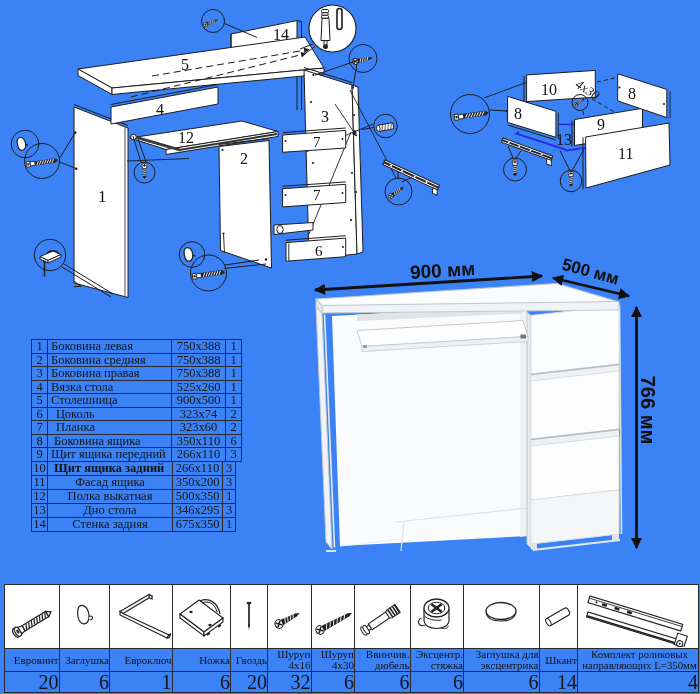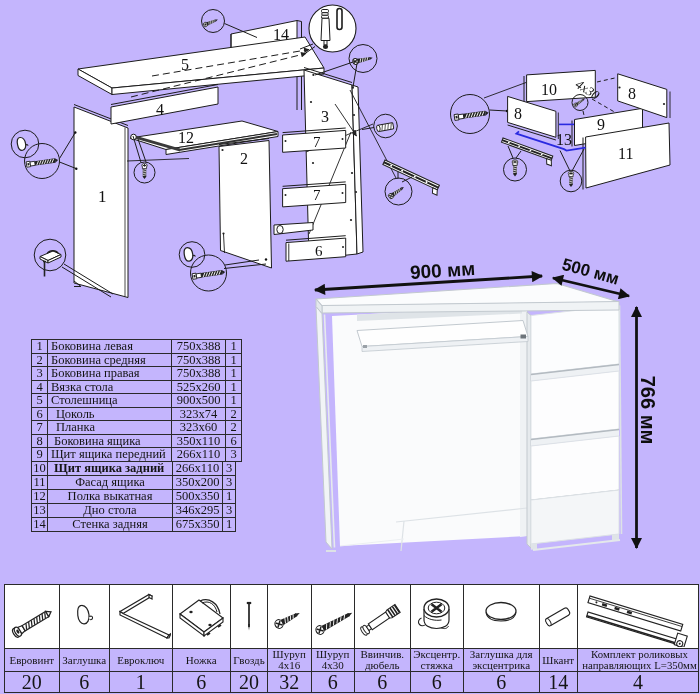--- a/index.html
+++ b/index.html
@@ -1,27 +1,27 @@
 <!DOCTYPE html>
 <html><head>
 <meta charset="utf-8">
 <style>
 html,body{margin:0;padding:0;background:#fff;}
-#page{position:relative;width:700px;height:694px;background:#c4b5fd;overflow:hidden;
+#page{position:relative;width:700px;height:694px;background:#3b82f6;overflow:hidden;
   font-family:"Liberation Serif",serif;color:#111;}
 #diag{position:absolute;left:0;top:0;}
 .pt{position:absolute;border-collapse:collapse;}
 .pt td{box-sizing:border-box;border:1px solid #2a2a2a;padding:0;font-size:12.5px;line-height:1;
   white-space:nowrap;overflow:hidden;color:#151515;}
 .pt td.c{text-align:center;}
 .pt td.n{padding-left:3px;margin-top:15px;}
 #title{position:absolute;left:0;top:559px;width:652px;text-align:center;
   font-size:22px;color:#0d0d0d;}
 #hw{position:absolute;left:4px;top:584px;border-collapse:collapse;table-layout:fixed;}
-#hw td{border:1.2px solid #2a2a2a;padding:0;text-align:center;vertical-align:middle;
+#hw td{border:1.2px solid #2a2a2a;padding:0;text-align:right;vertical-align:middle;
   color:#151515;overflow:hidden;}
 #hw td.lab{font-size:11px;line-height:1.0;height:20px;}
 #hw td.qty{font-size:20px;height:20px;line-height:1;}
 #hw td.ic{height:63px;background:#fff;}
 #hw td.ic svg{display:block;margin:0 auto;}
 </style>
 </head>
 <body>
 <div id="page">
 <svg id="diag" width="700" height="585" viewBox="0 0 700 585">

